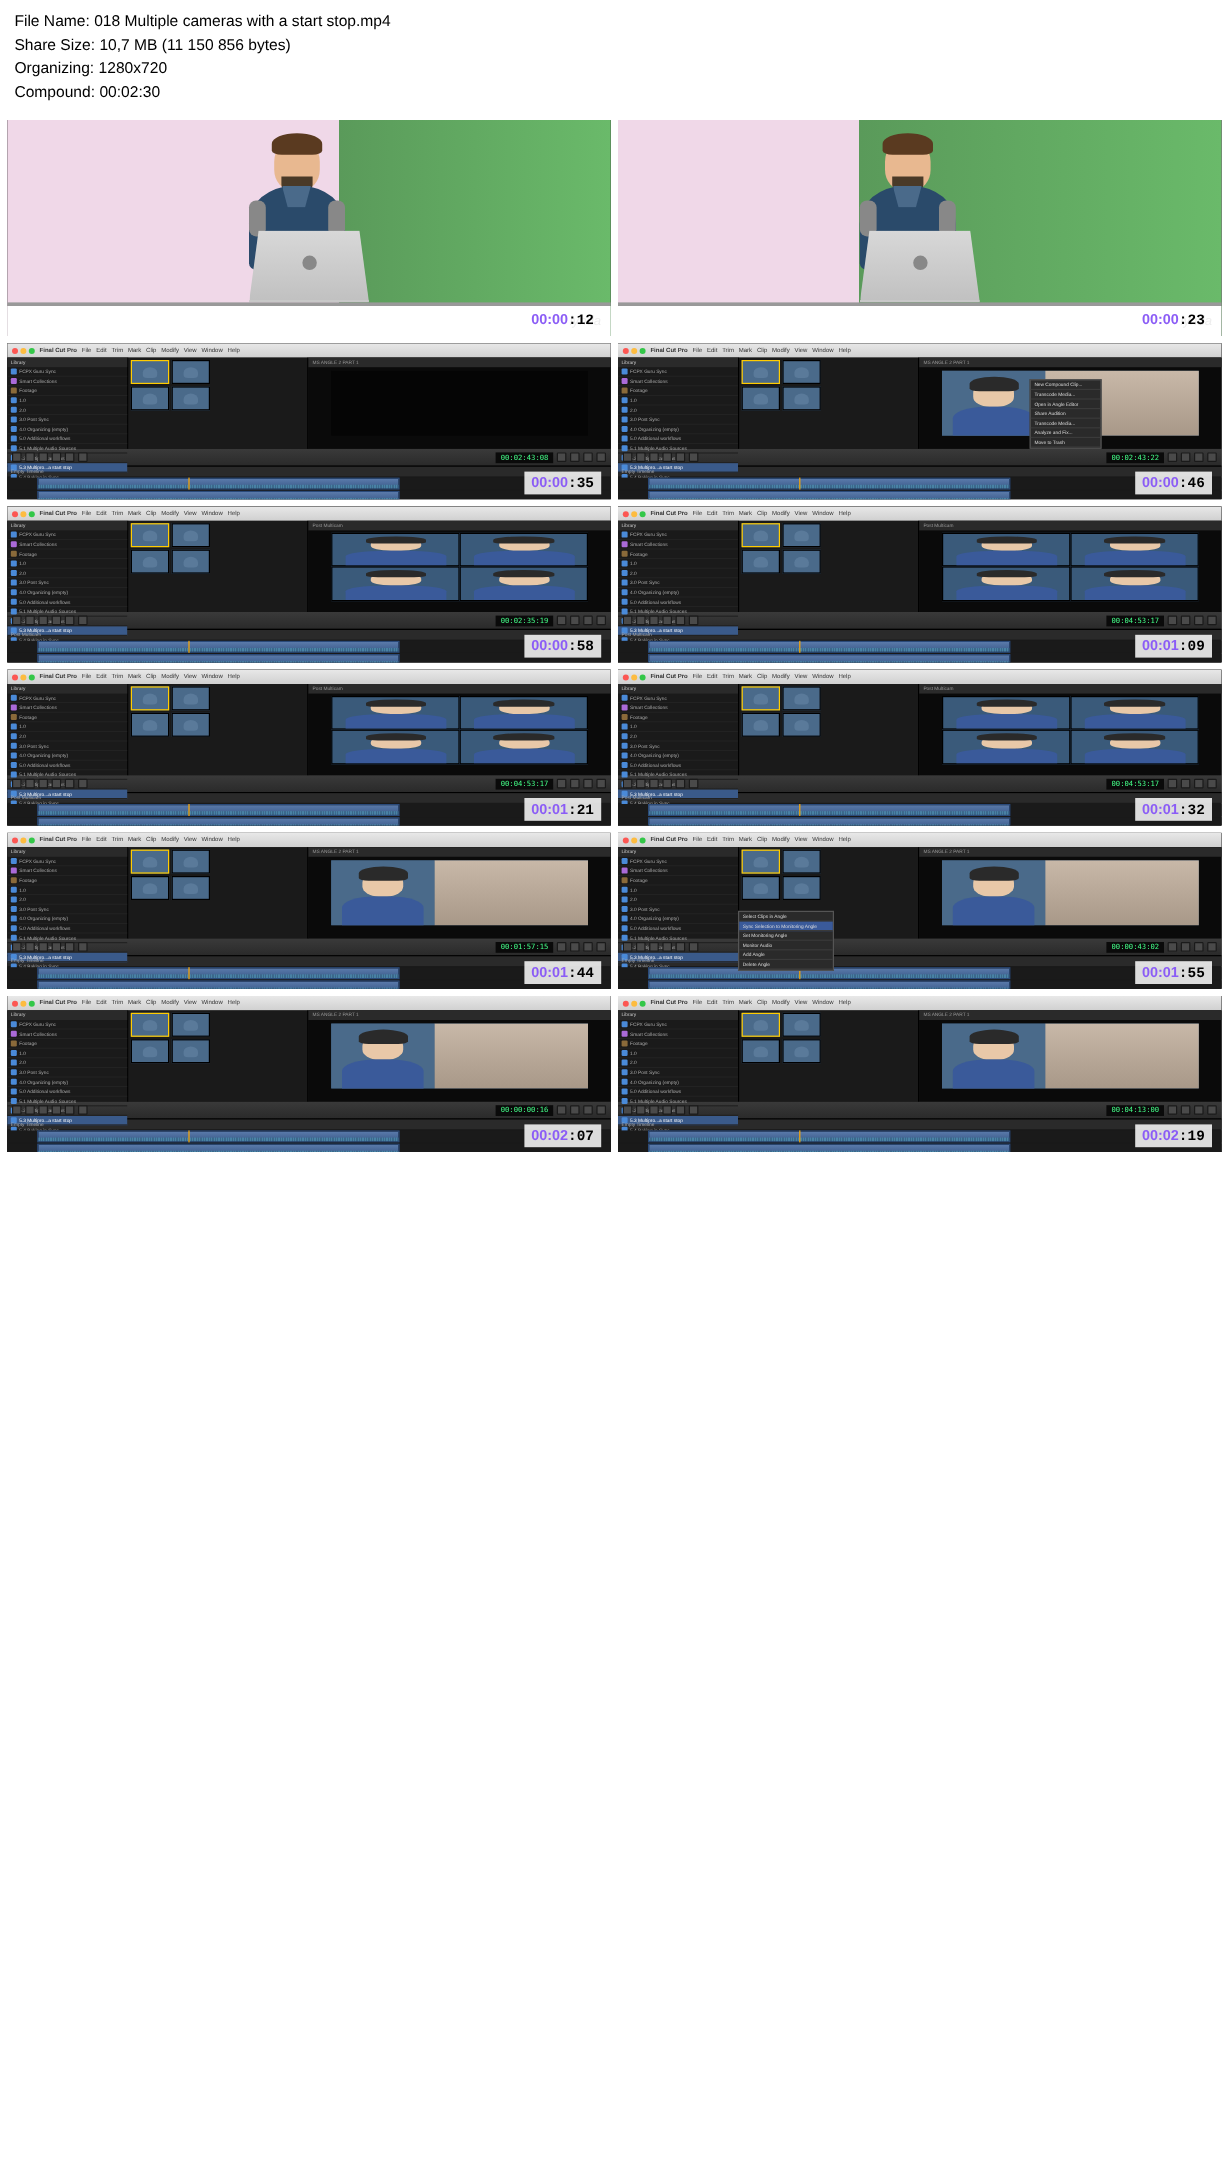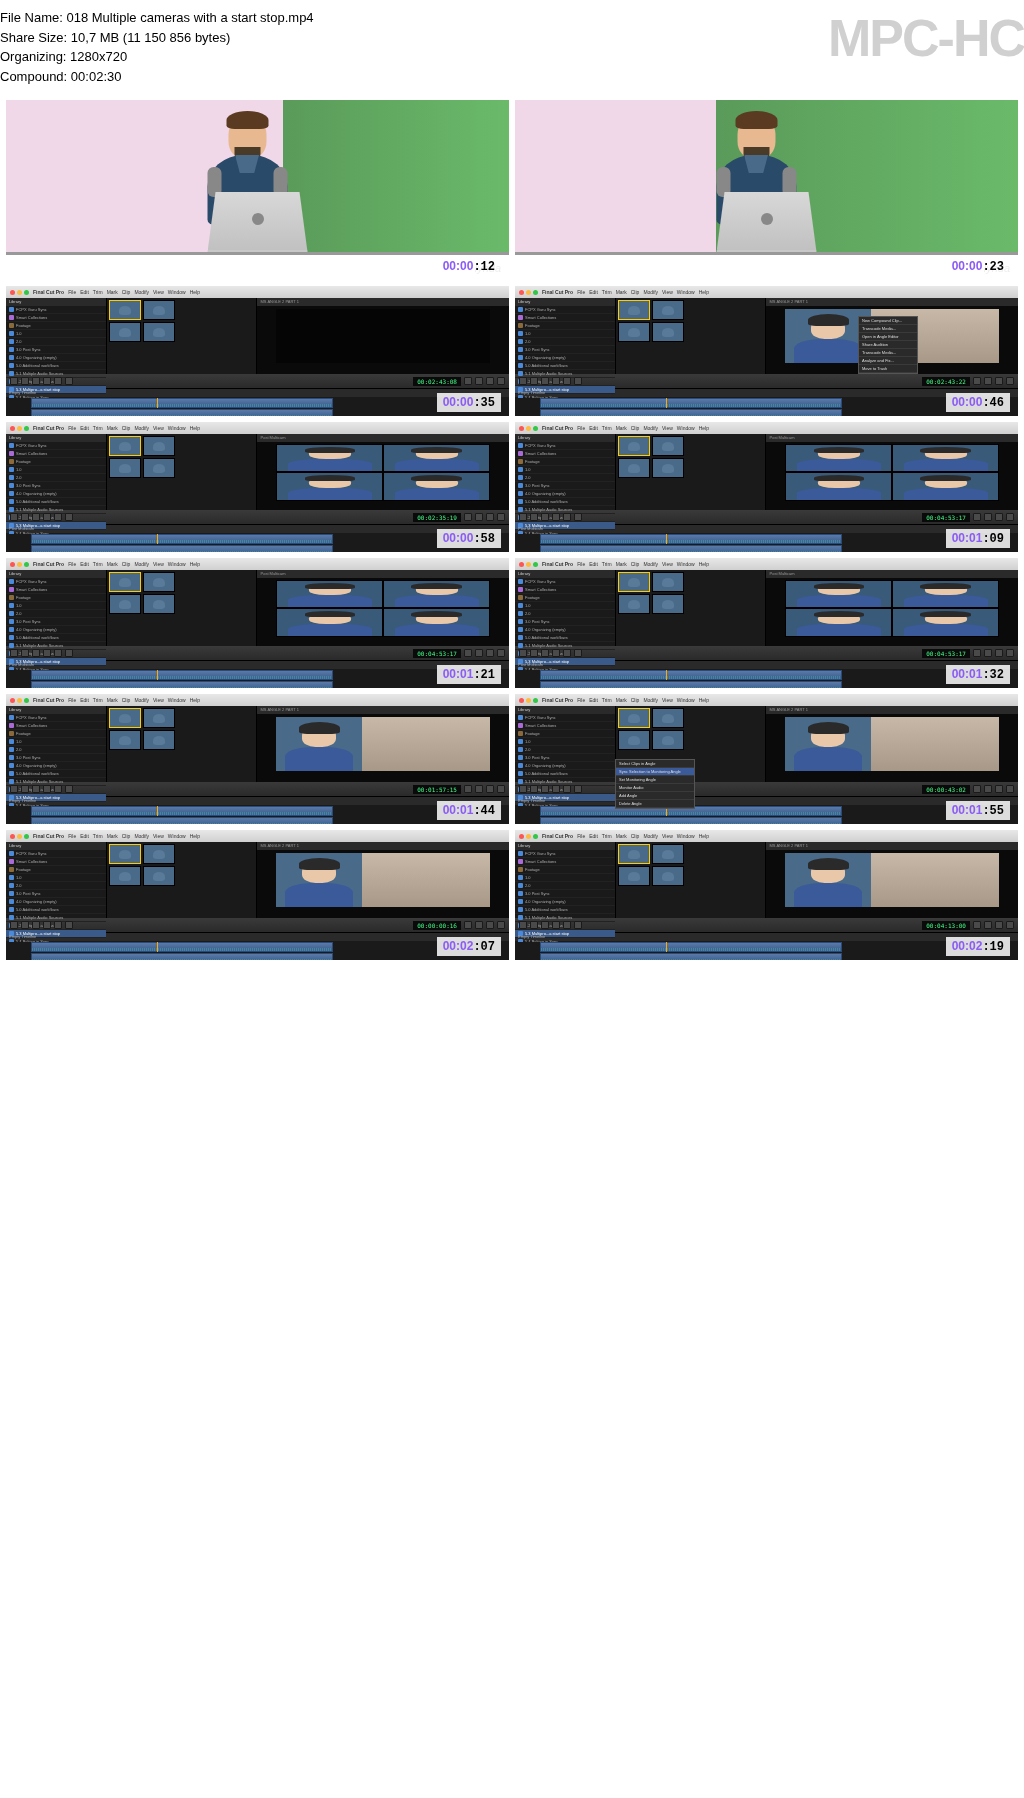--- a/index.html
+++ b/index.html
@@ -1,17 +1,17 @@
 <!DOCTYPE html>
 <html><head>
 <meta charset="utf-8">
 <style>
 * { margin: 0; padding: 0; box-sizing: border-box; font-family: Arial, sans-serif; }
 body { background: #fff; width: 1024px; }
-.header { background: #fff; padding: 8px 0; display: flex; justify-content: space-between; align-items: flex-start; }
+.header { background: #fff; padding: 8px 12px; display: flex; justify-content: space-between; align-items: flex-start; }
 .file-info { font-size: 13px; color: #000; line-height: 1.5; }
 .file-info div { white-space: nowrap; }
 .mpc-logo { font-size: 52px; font-weight: bold; color: #d0d0d0; letter-spacing: -2px; font-family: Arial, sans-serif; }
 .grid { display: grid; grid-template-columns: 1fr 1fr; gap: 6px; padding: 6px; background: #fff; }
 .thumb { position: relative; background: #1a1a1a; height: 130px; overflow: hidden; }
 .thumb.presenter { height: 180px; display: flex; }
 .desk { position: absolute; bottom: 0; left: 0; right: 0; height: 25px; background: #fff; }
 .desk-edge { position: absolute; bottom: 25px; left: 0; right: 0; height: 3px; background: #999; }
 .laptop { position: absolute; bottom: 28px; left: 50%; transform: translateX(-50%); width: 100px; height: 60px; background: linear-gradient(to bottom, #d8d8d8, #c0c0c0); border-radius: 3px; clip-path: polygon(8% 0, 92% 0, 100% 100%, 0 100%); }
 .laptop::after { content: ""; position: absolute; bottom: -4px; left: -15px; right: -15px; height: 6px; background: #c8c8c8; border-radius: 2px; }
@@ -77,21 +77,20 @@
 </head>
 <body>
 
 <div class="header">
   <div class="file-info">
     <div><span>File Name:</span> <span>018 Multiple cameras with a start stop.mp4</span></div>
     <div><span>Share Size:</span> <span>10,7 MB (11 150 856 bytes)</span></div>
     <div><span>Organizing:</span> <span>1280x720</span></div>
     <div><span>Compound:</span> <span>00:02:30</span></div>
   </div>
-  <div class="mpc-logo">MPC-HC</div>
 </div>
 
 <div class="grid" id="grid">
     <div class="thumb presenter">
     <div style="width:100%;position:relative;background:linear-gradient(to right,#f0d8e8 0%,#f0d8e8 55%,#5a9a5a 55%,#6aba6a 100%)">
       <div class="person">
         <div class="head">
             <div class="hair"></div>
             <div class="beard"></div>
           </div>

